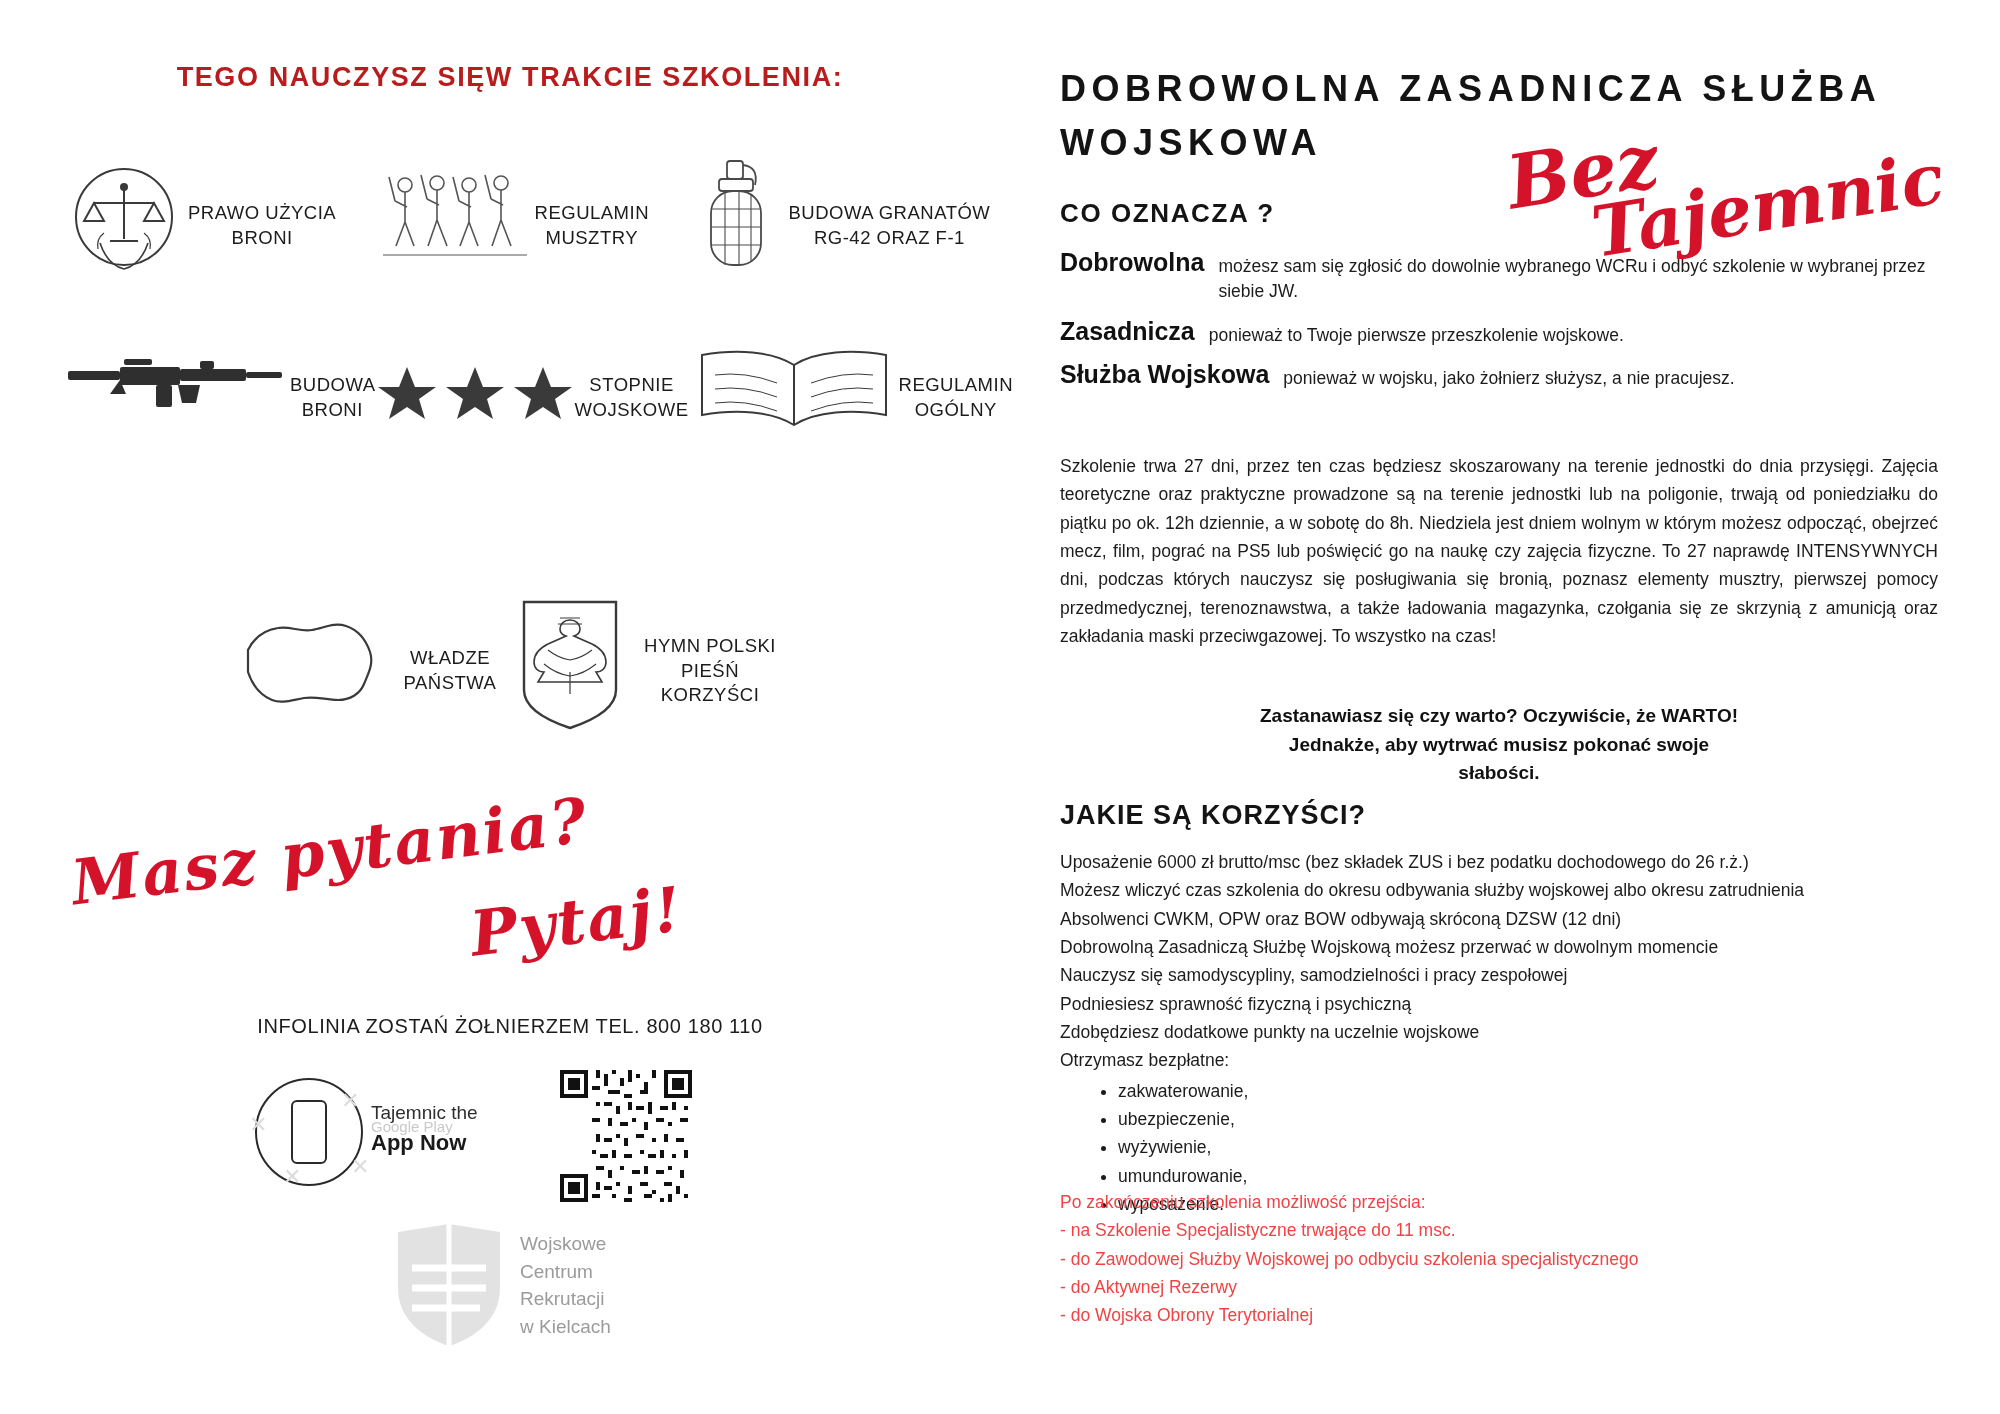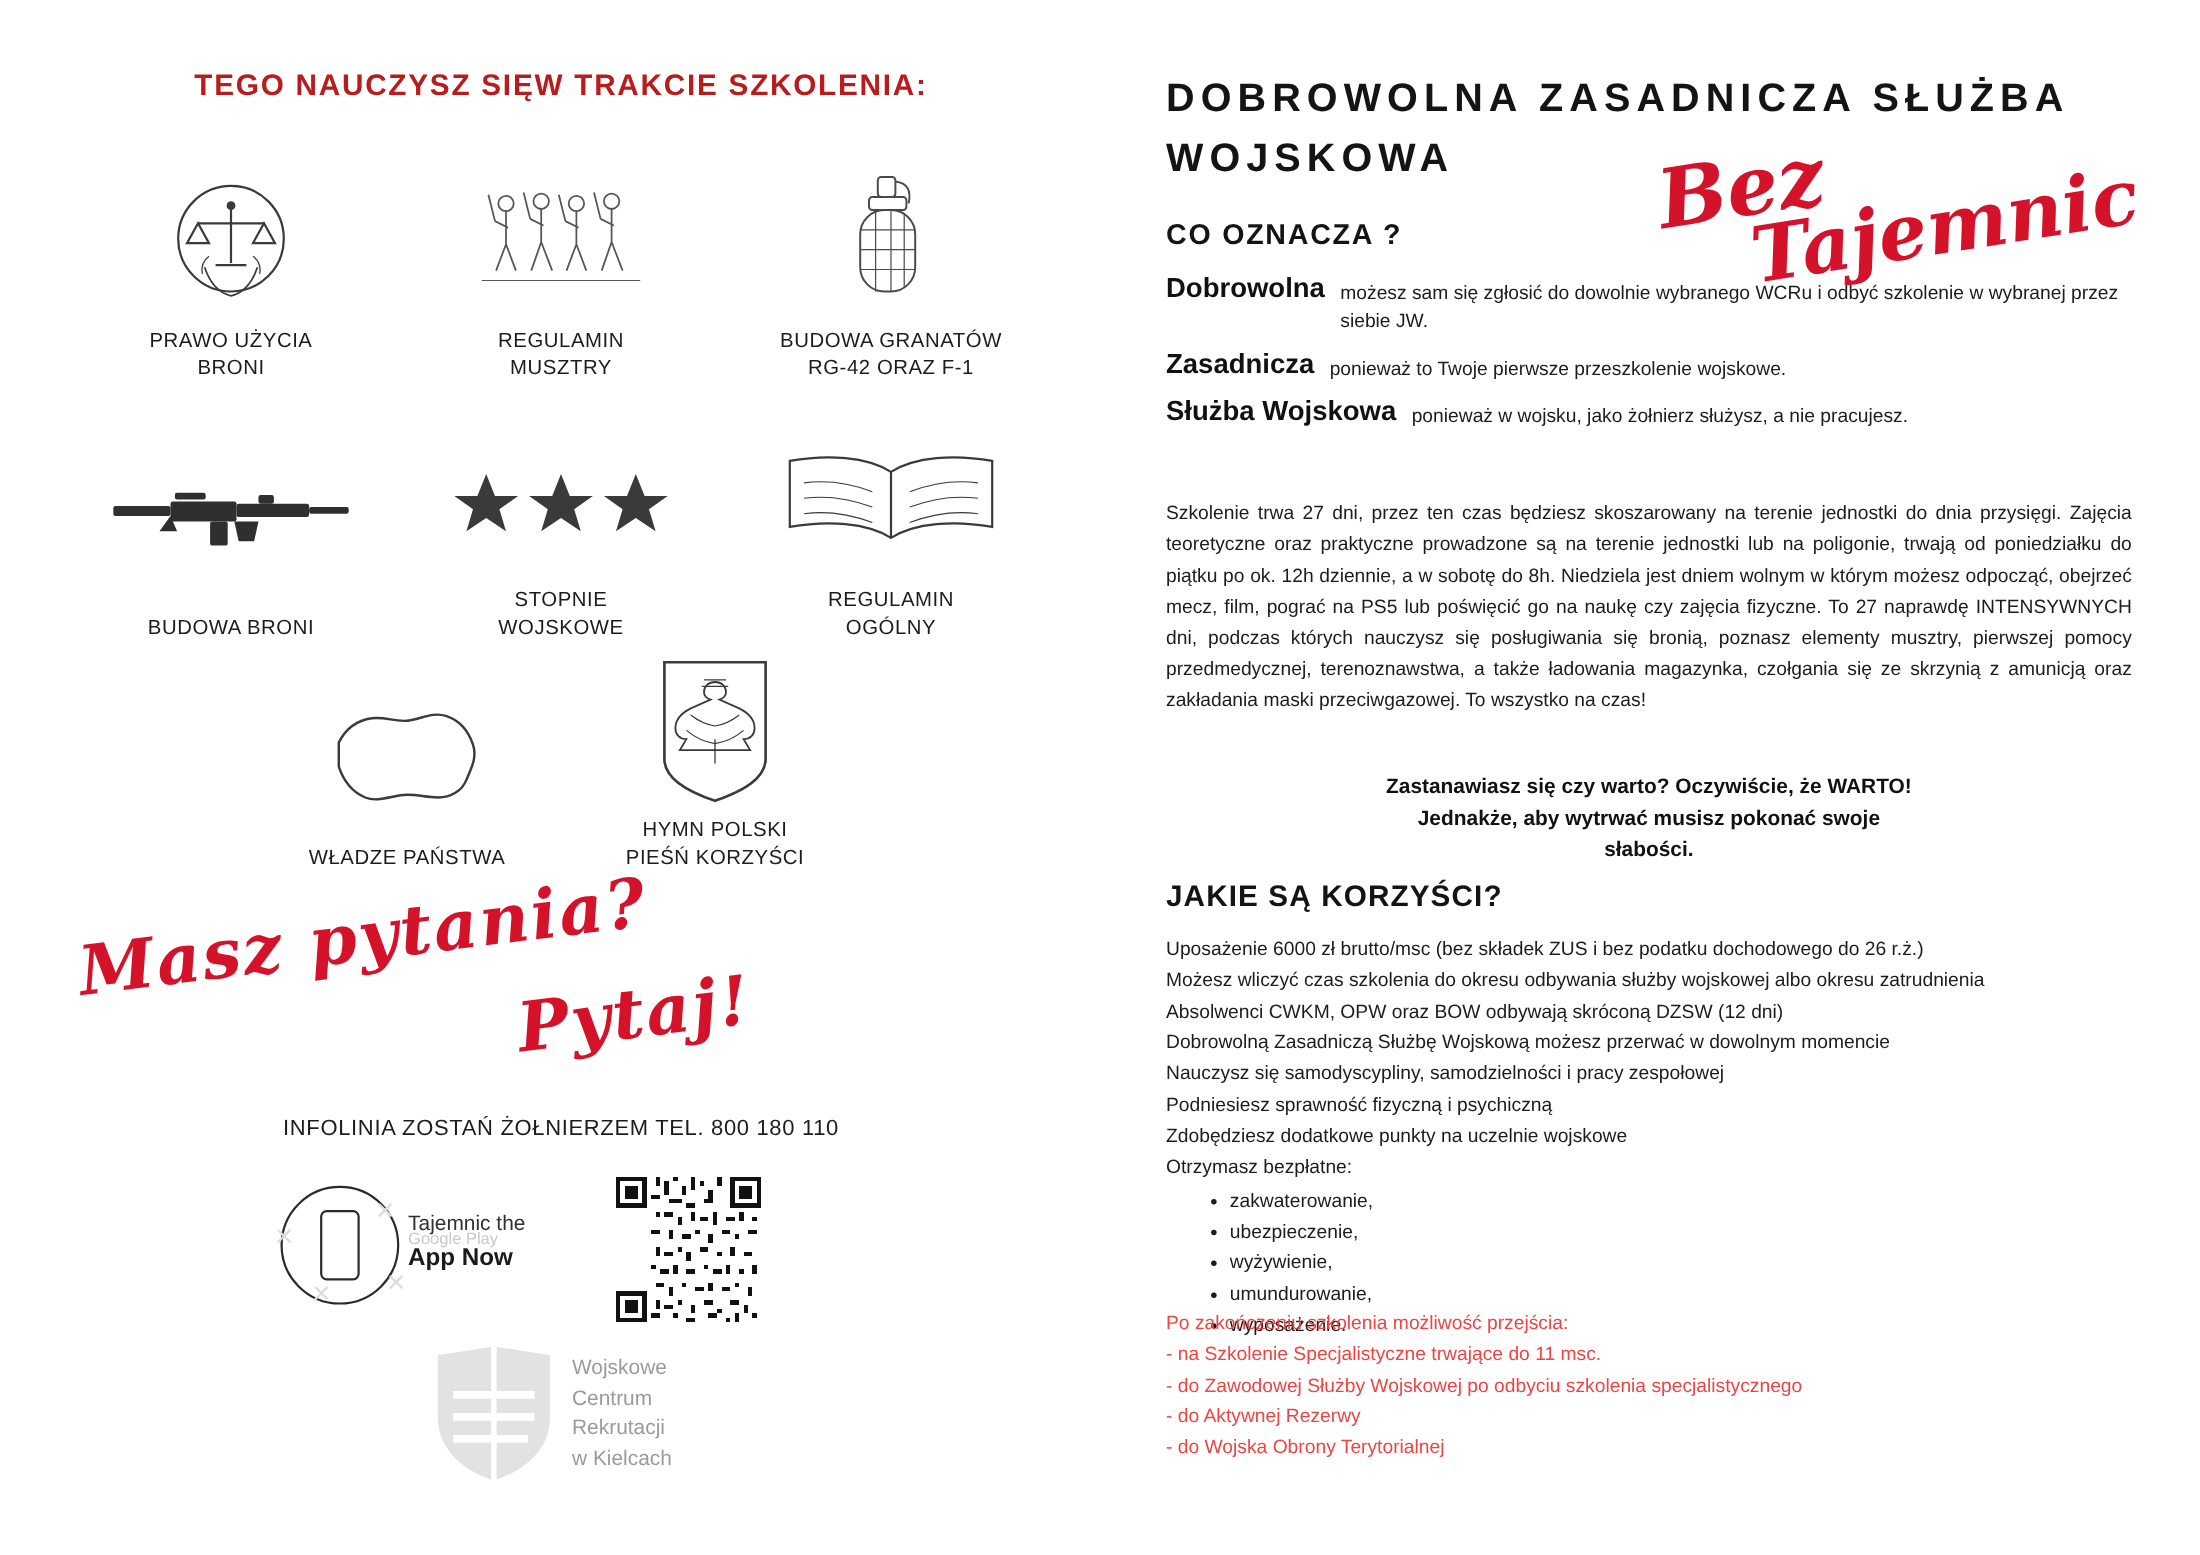--- a/index.html
+++ b/index.html
@@ -44,23 +44,22 @@
     position: absolute;
     top: 155px;
     left: 60px;
     width: 900px;
     display: grid;
     grid-template-columns: repeat(3, 1fr);
     row-gap: 44px;
   }
   .icon-cell {
     display: flex;
-    flex-direction: column;
+    flex-direction: row;
     align-items: center;
-    justify-content: flex-end;
   }
   .icon-art {
     height: 128px;
     display: flex;
     align-items: center;
     justify-content: center;
   }
   .icon-caption {
     margin-top: 14px;
     text-align: center;

